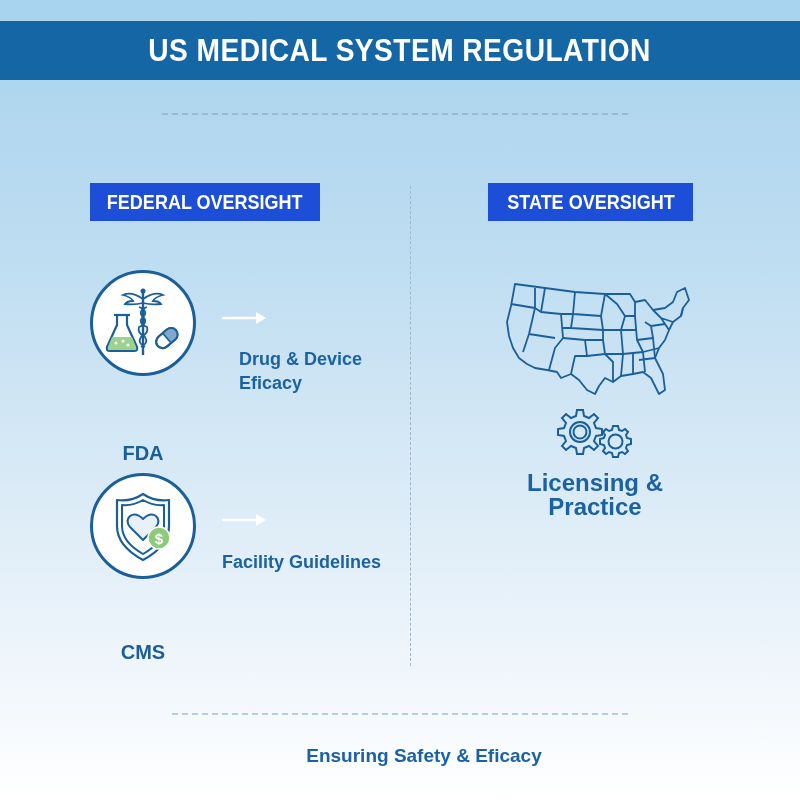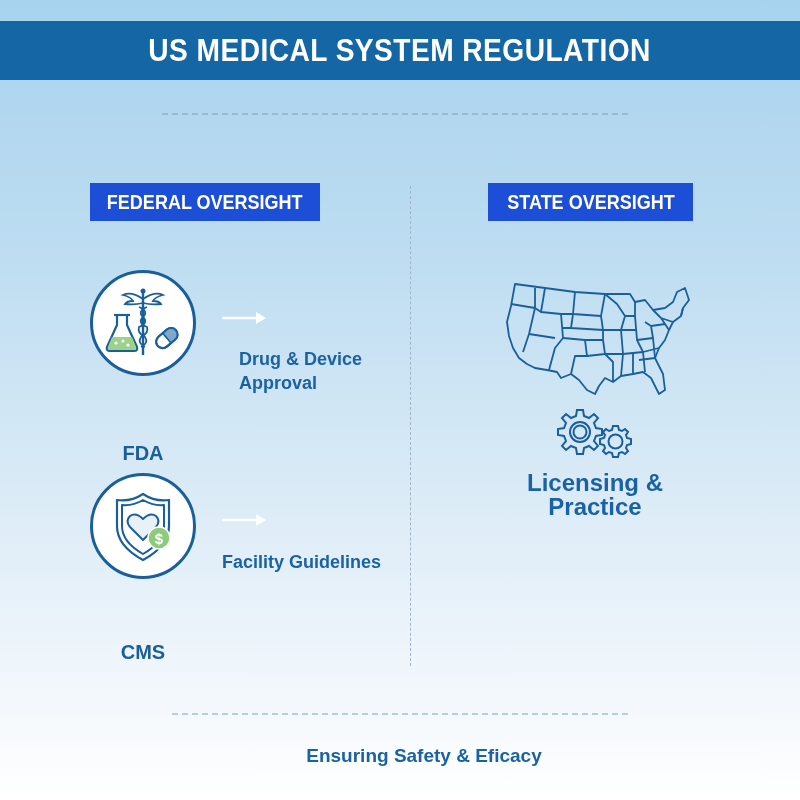--- a/index.html
+++ b/index.html
@@ -95,21 +95,21 @@
   </svg>
 </div>
 <div class="agency-name" style="left:93px; top:394px;">FDA</div>
 
 <svg class="arrow" style="left:222px; top:310px;" width="46" height="16" viewBox="0 0 46 16">
   <line x1="0" y1="8" x2="38" y2="8" stroke="#ffffff" stroke-width="2.5"></line>
   <path d="M34 2 L44 8 L34 14 Z" fill="#ffffff"></path>
 </svg>
 <div class="desc" style="left:222px; top:347px;margin-left:17px;">
   <div>Drug &amp; Device</div>
-  <div>Approval</div>
+  <div>Eficacy</div>
 </div>
 
 <div class="agency-circle" style="left:90px; top:473px; width:106px; height:106px;">
   <svg width="80" height="80" viewBox="0 0 80 80">
     <path d="M40 8 Q52 16 66 14 L66 40 Q66 60 40 74 Q14 60 14 40 L14 14 Q28 16 40 8 Z" fill="none" stroke="#1a5f99" stroke-width="2.2" stroke-linejoin="round"></path>
     <path d="M40 14 Q50 20 61 19 L61 40 Q61 56 40 68 Q19 56 19 40 L19 19 Q30 20 40 14 Z" fill="none" stroke="#1a5f99" stroke-width="2" stroke-linejoin="round"></path>
     <path d="M40 54 L27 41 Q22 35 27 30 Q33 26 40 33 Q47 26 53 30 Q58 35 53 41 Z" fill="#e8f0f8" stroke="#1a5f99" stroke-width="2" stroke-linejoin="round"></path>
     <circle cx="56" cy="52" r="11" fill="#8ccb7a" stroke="#ffffff" stroke-width="1.5"></circle>
     <text x="56" y="57.5" text-anchor="middle" font-size="15" font-weight="bold" fill="#ffffff" font-family="Liberation Sans, sans-serif">$</text>
   </svg>

